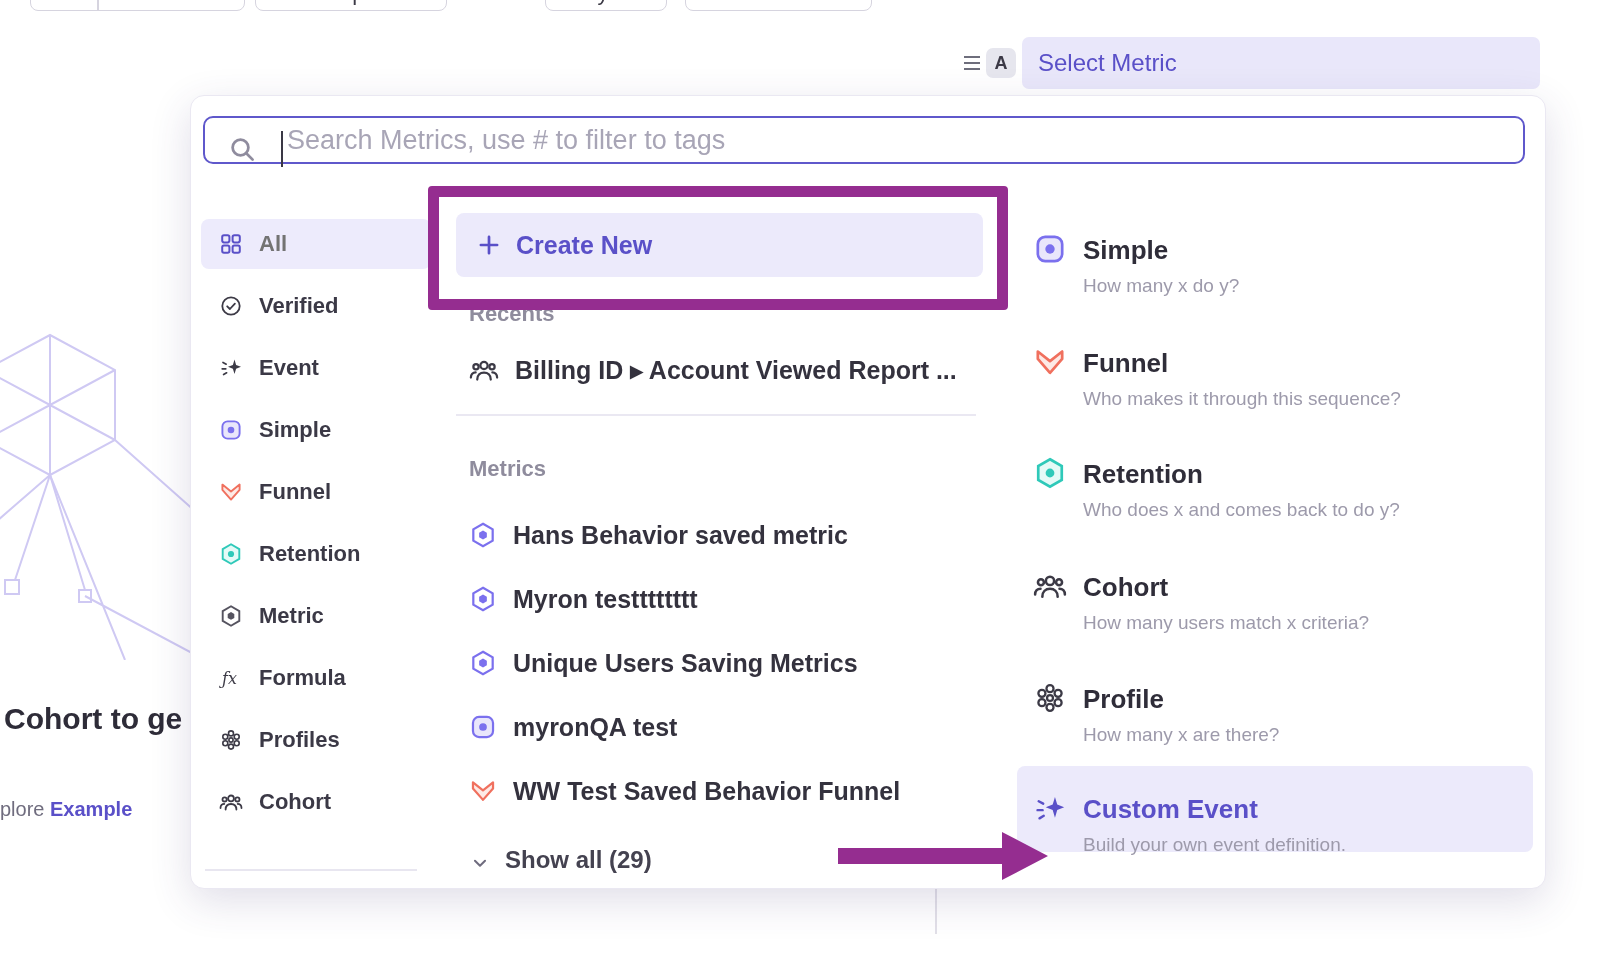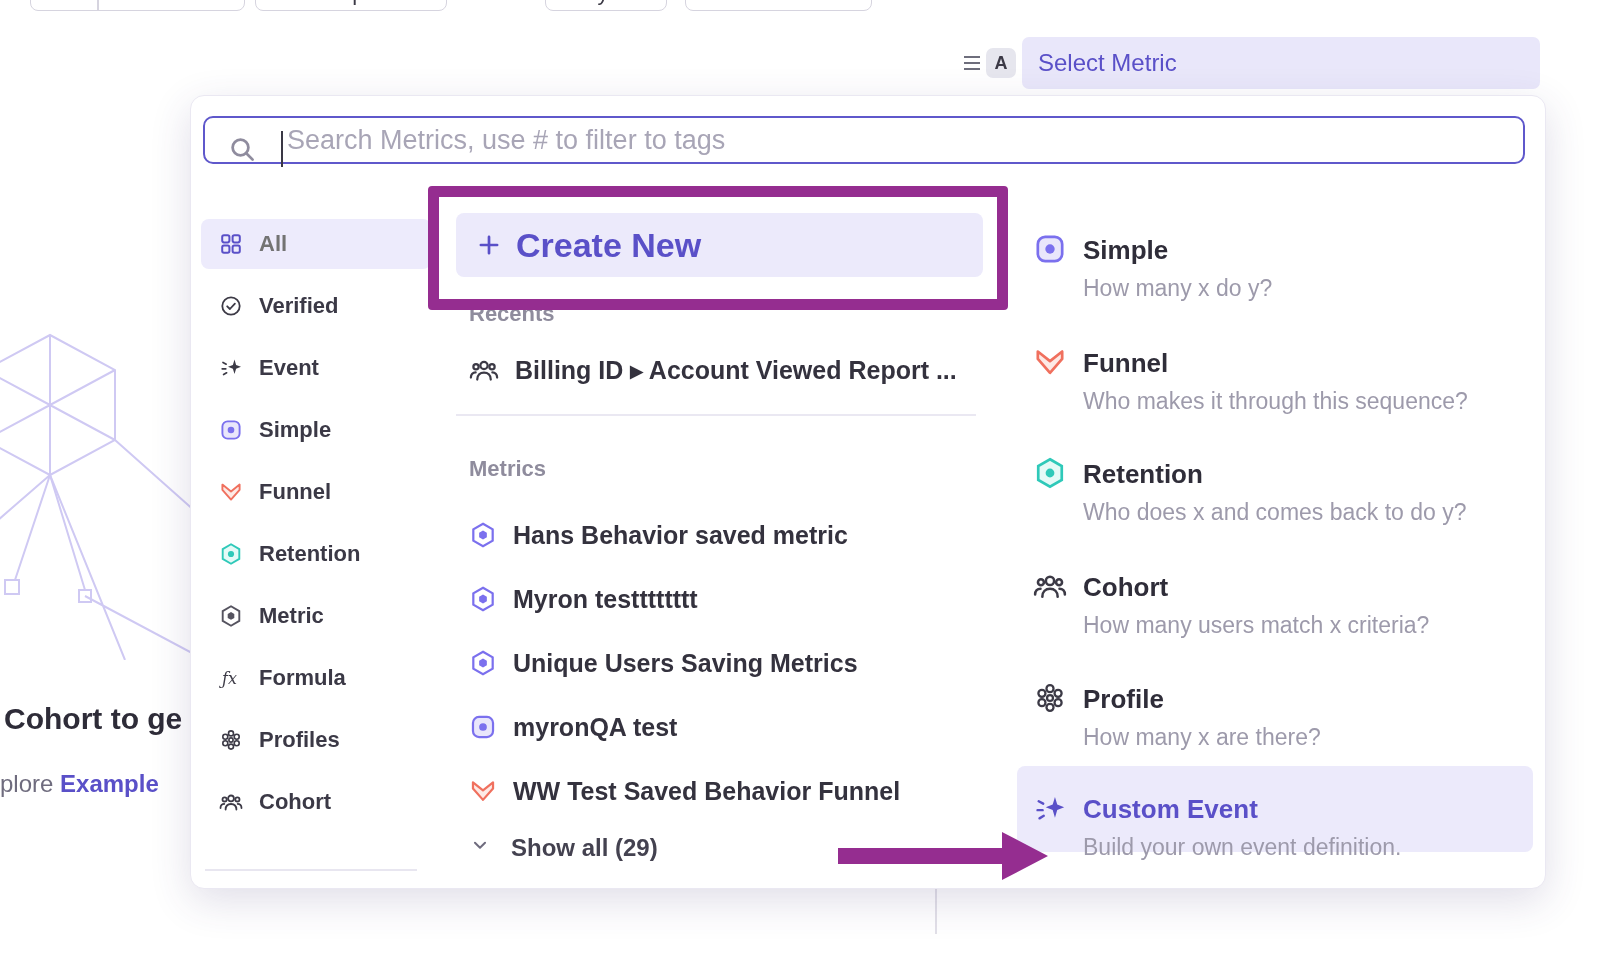--- a/index.html
+++ b/index.html
@@ -17,21 +17,21 @@
   .tb .car{position:absolute;bottom:6px;width:16px;height:16px}
 
   
   .metric-select{position:absolute;left:1022px;top:37px;width:518px;height:52px;background:#e9e7fa;
                  border-radius:7px;color:#5a50c8;font-size:24px;font-weight:500;line-height:52px;padding-left:16px;cursor:pointer}
   .series-chip{position:absolute;left:986px;top:48px;width:30px;height:30px;background:#e6e6ee;border-radius:7px;
                font-size:18px;font-weight:700;color:#3b3946;text-align:center;line-height:30px}
 
   
   .headline{position:absolute;left:4px;top:702px;font-size:30px;font-weight:700;color:#2e2c38;white-space:nowrap}
-  .subtext{position:absolute;left:0;top:770px;font-size:24px;white-space:nowrap}
+  .subtext{position:absolute;left:0;top:798px;font-size:20px;white-space:nowrap}
   .subtext .g{color:#6f6c7e}
   .subtext .lnk{color:#5a50c8;font-weight:600}
   .vdiv{position:absolute;left:935px;top:886px;width:2px;height:48px;background:#e2e0e8}
 
   
   #modal{position:absolute;left:190px;top:95px;width:1356px;height:794px;background:#fff;border:1px solid #eae8f2;
          border-radius:14px;box-shadow:0 12px 40px rgba(60,50,110,.16);overflow:hidden;z-index:10}
   .search-wrap{position:absolute;left:12px;top:20px;width:1322px;height:48px}
   .search-input{position:absolute;inset:0;width:100%;height:100%;border:2.5px solid #5f58cb;border-radius:10px;
                 padding:0 20px 0 82px;font-size:27px;color:#3a3845;outline:none;background:#fff;
@@ -42,34 +42,34 @@
 
   .cat{position:absolute;left:10px;width:230px;height:50px;display:flex;align-items:center;gap:16px;
        padding-left:18px;border-radius:8px;cursor:pointer}
   .cat .t{font-size:22px;font-weight:600;color:#3b3946;white-space:nowrap}
   .cat.active{background:#edebfc}
   .cat.active .t{color:#737373}
   .side-div{position:absolute;left:14px;top:773px;width:212px;height:2px;background:#e8e6f0}
 
   .create-new{position:absolute;left:265px;top:117px;width:527px;height:64px;background:#eceafb;border-radius:8px;
               display:flex;align-items:center;gap:14px;padding-left:20px;cursor:pointer}
-  .create-new .t{font-size:34px;font-weight:600;color:#5a50c8}
+  .create-new .t{font-size:25px;font-weight:600;color:#5a50c8}
   .sec-h{position:absolute;left:278px;font-size:22px;font-weight:600;color:#8f8c9d}
   .mid-div{position:absolute;left:265px;top:318px;width:520px;height:2px;background:#eae8f2}
   .mrow{position:absolute;left:265px;width:525px;height:44px;display:flex;align-items:center;gap:16px;
         padding-left:13px;cursor:pointer}
   .mrow .t{font-size:25px;font-weight:600;color:#34323e;white-space:nowrap}
-  .showall{position:absolute;left:265px;top:738px;height:40px;display:flex;align-items:flex-start;gap:20px;
+  .showall{position:absolute;left:265px;top:738px;height:40px;display:flex;align-items:flex-end;gap:14px;
            padding-left:13px;cursor:pointer}
   .showall .t{font-size:24px;font-weight:600;color:#444250}
 
   .tcard{position:absolute;left:826px;width:516px;height:110px;cursor:pointer}
   .tcard .ic{position:absolute;left:16px;top:0}
   .tcard .ti{position:absolute;left:66px;top:3px;font-size:26px;font-weight:700;color:#2f2d39;white-space:nowrap}
-  .tcard .de{position:absolute;left:66px;top:43px;font-size:23px;color:#9d9aab;white-space:nowrap}
+  .tcard .de{position:absolute;left:66px;top:43px;font-size:19px;color:#9d9aab;white-space:nowrap}
   .tcard.custom{top:670px;height:86px;background:#eceafb;border-radius:8px}
   .tcard.custom .ic{top:26px}
   .tcard.custom .ti{top:28px;color:#5a50c8}
   .tcard.custom .de{top:68px}
 
   
   .anno-box{position:absolute;left:428px;top:186px;width:580px;height:124px;border:11px solid #952d90;
             border-radius:4px;z-index:60;pointer-events:none}
   .anno-arrow{position:absolute;left:830px;top:823px;width:225px;height:66px;z-index:60;pointer-events:none}
 </style>

